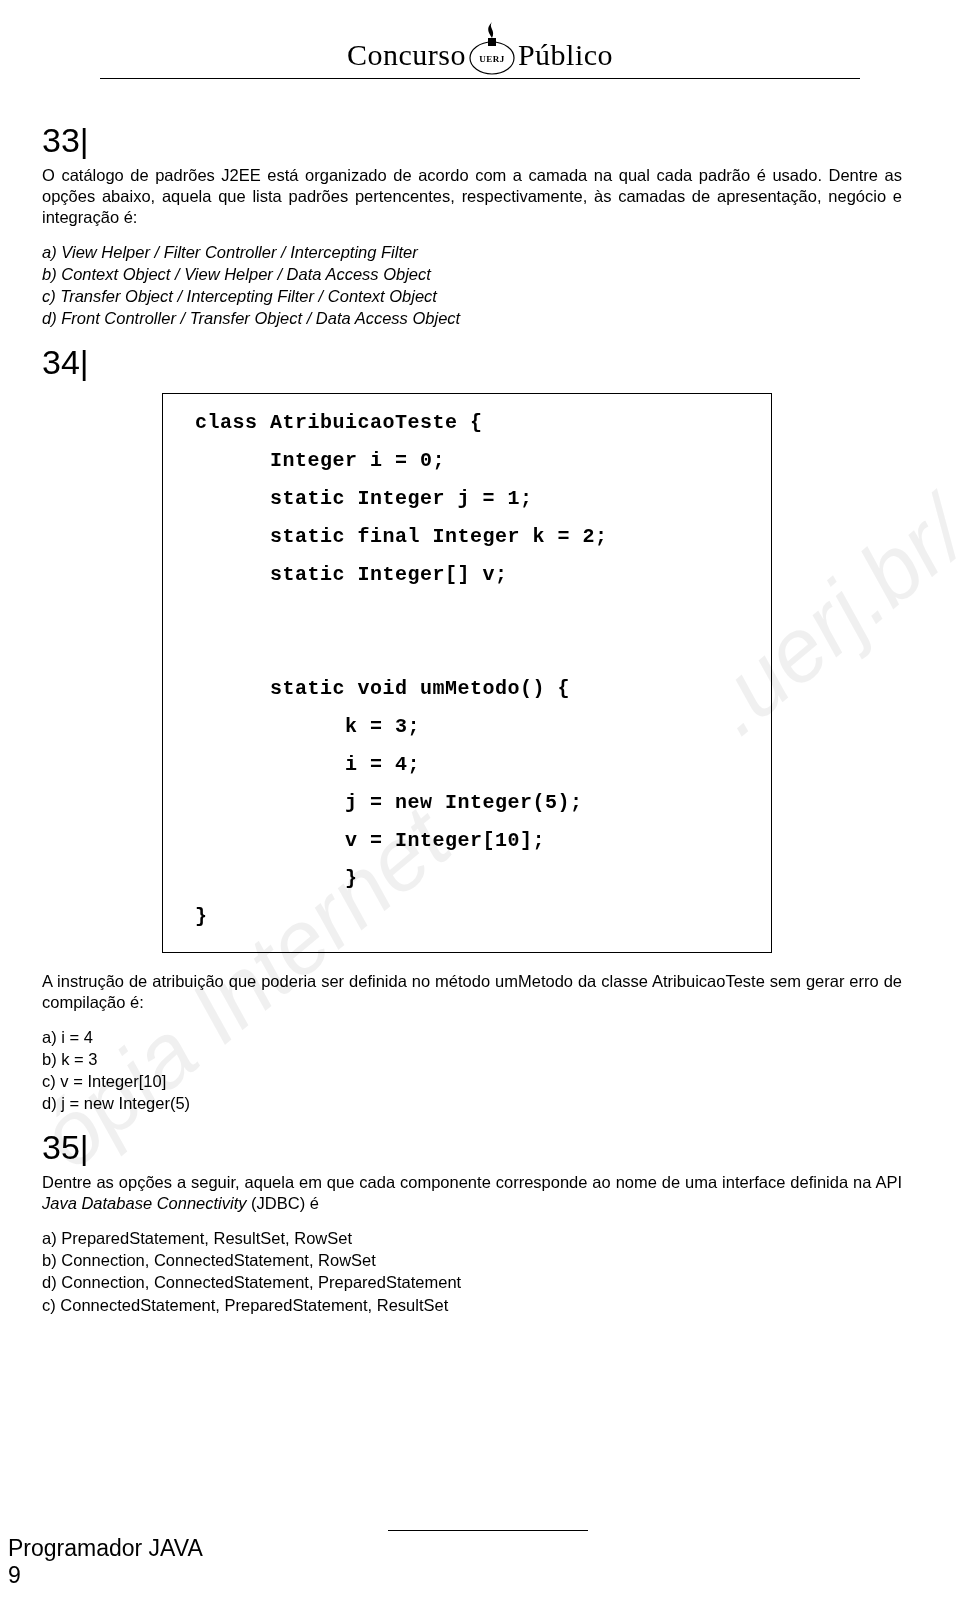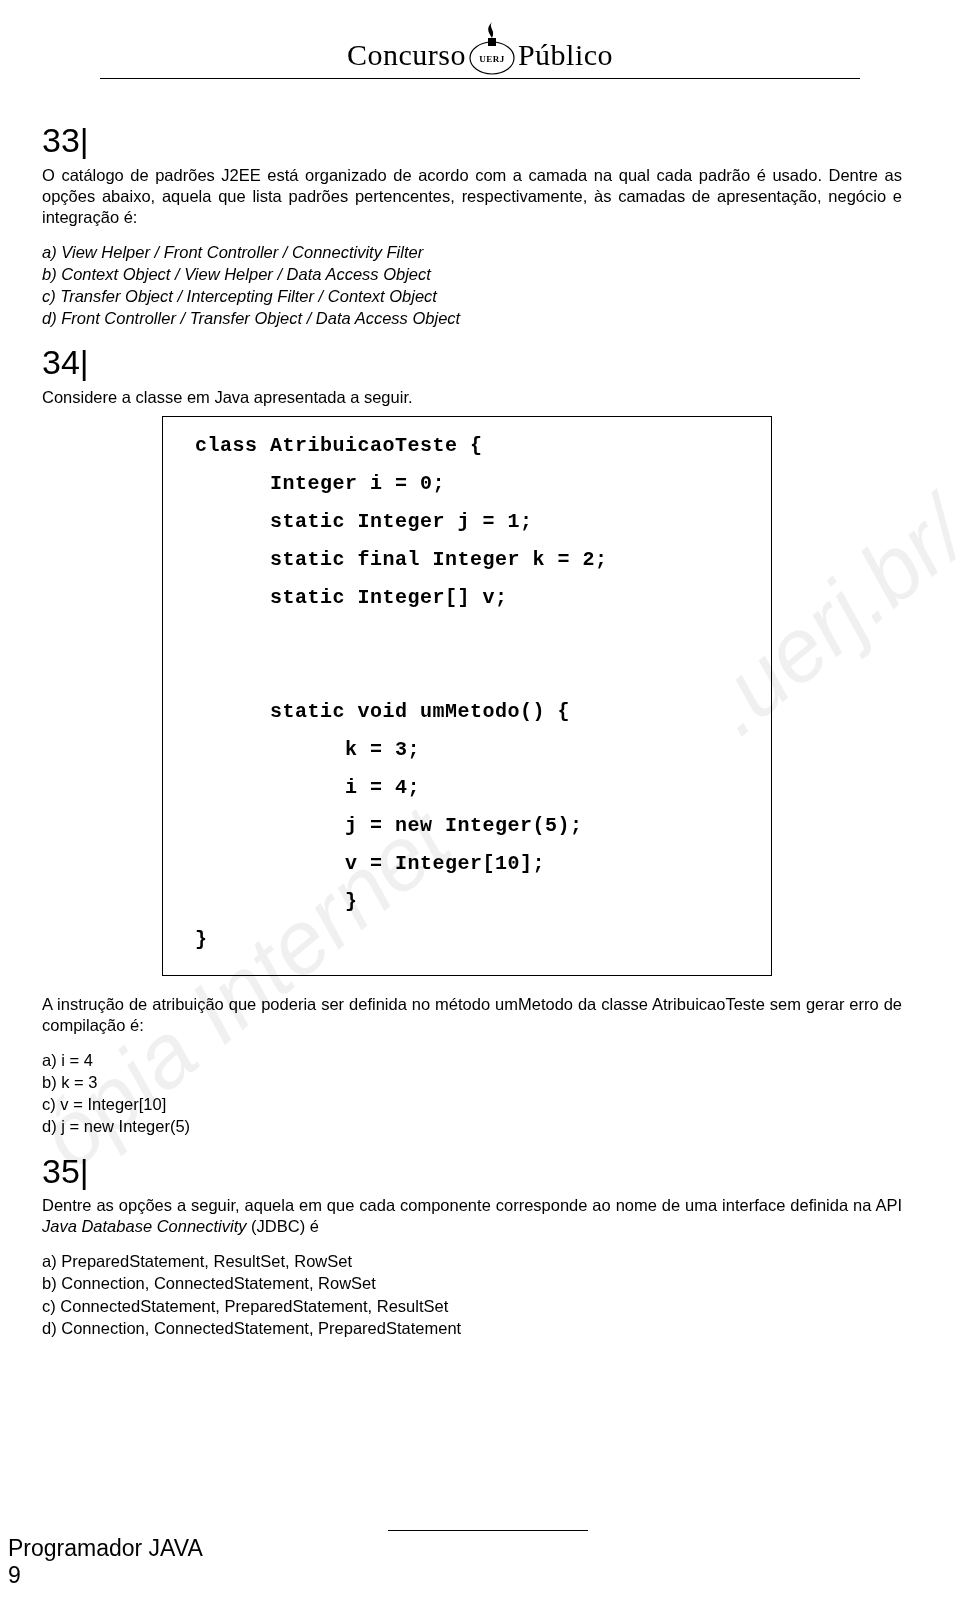--- a/index.html
+++ b/index.html
@@ -123,28 +123,27 @@
     <span>Público</span>
   </div>
   <hr class="header-rule">
 </div>
 
 <div class="content">
 
   <div class="qnum">33|</div>
   <div class="qtext">O catálogo de padrões J2EE está organizado de acordo com a camada na qual cada padrão é usado. Dentre as opções abaixo, aquela que lista padrões pertencentes, respectivamente, às camadas de apresentação, negócio e integração é:</div>
   <div class="opts">
-    <div class="italic">a) View Helper / Front Controller / Connectivity Filter</div>
+    <div class="italic">a) View Helper / Filter Controller / Intercepting Filter</div>
     <div class="italic">b) Context Object / View Helper / Data Access Object</div>
     <div class="italic">c) Transfer Object / Intercepting Filter / Context Object</div>
     <div class="italic">d) Front Controller / Transfer Object / Data Access Object</div>
   </div>
 
   <div class="qnum">34|</div>
-  <div>Considere a classe em Java apresentada a seguir.</div>
   <div class="code-box">class AtribuicaoTeste {
       Integer i = 0;
       static Integer j = 1;
       static final Integer k = 2;
       static Integer[] v;
 
 
       static void umMetodo() {
             k = 3;
             i = 4;
@@ -160,22 +159,22 @@
     <div>d) j = new Integer(5)</div>
   </div>
 
   <div class="qnum">35|</div>
   <div class="qtext">
     <span>Dentre as opções a seguir, aquela em que cada componente corresponde ao nome de uma interface definida na API </span><span class="italic">Java Database Connectivity</span><span> (JDBC) é</span>
   </div>
   <div class="opts">
     <div>a) PreparedStatement, ResultSet, RowSet</div>
     <div>b) Connection, ConnectedStatement, RowSet</div>
+    <div>d) Connection, ConnectedStatement, PreparedStatement</div>
     <div>c) ConnectedStatement, PreparedStatement, ResultSet</div>
-    <div>d) Connection, ConnectedStatement, PreparedStatement</div>
   </div>
 
 </div>
 
 <div class="footer">
   <hr class="footer-rule">
   <div>Programador JAVA</div>
   <div>9</div>
 </div>
 

